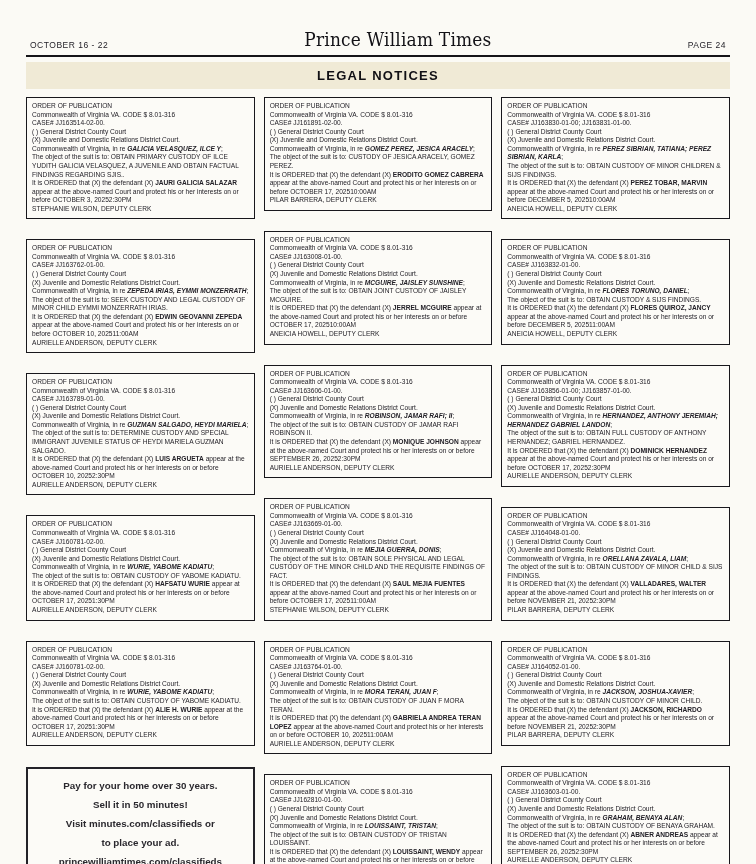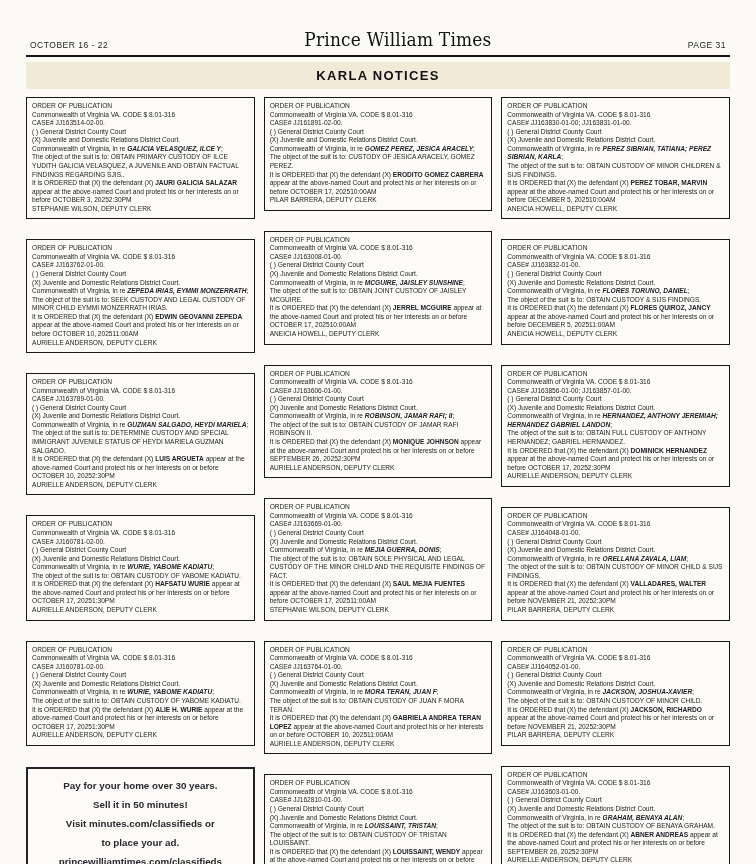--- a/index.html
+++ b/index.html
@@ -58,25 +58,25 @@
   }
 </style>
 </head>
 <body>
 
 <div class="page">
 
   <div class="header-row">
     <span class="edition-date">OCTOBER 16 - 22</span>
     <span class="masthead">Prince William Times</span>
-    <span class="page-number">PAGE 31</span>
+    <span class="page-number">PAGE 24</span>
   </div>
 
   <div class="banner">
-    <span class="banner-title">KARLA NOTICES</span>
+    <span class="banner-title">LEGAL NOTICES</span>
   </div>
 
   <div class="columns">
     <div class="column">
       <article class="notice">
           <div class="nline"><span>ORDER OF PUBLICATION</span></div>
           <div class="nline"><span>Commonwealth of Virginia  VA. CODE $ 8.01-316</span></div>
           <div class="nline"><span>CASE# JJ163514-02-00.</span></div>
           <div class="nline"><span>(  ) General District County Court</span></div>
           <div class="nline"><span>(X) Juvenile and Domestic Relations District Court.</span></div>

